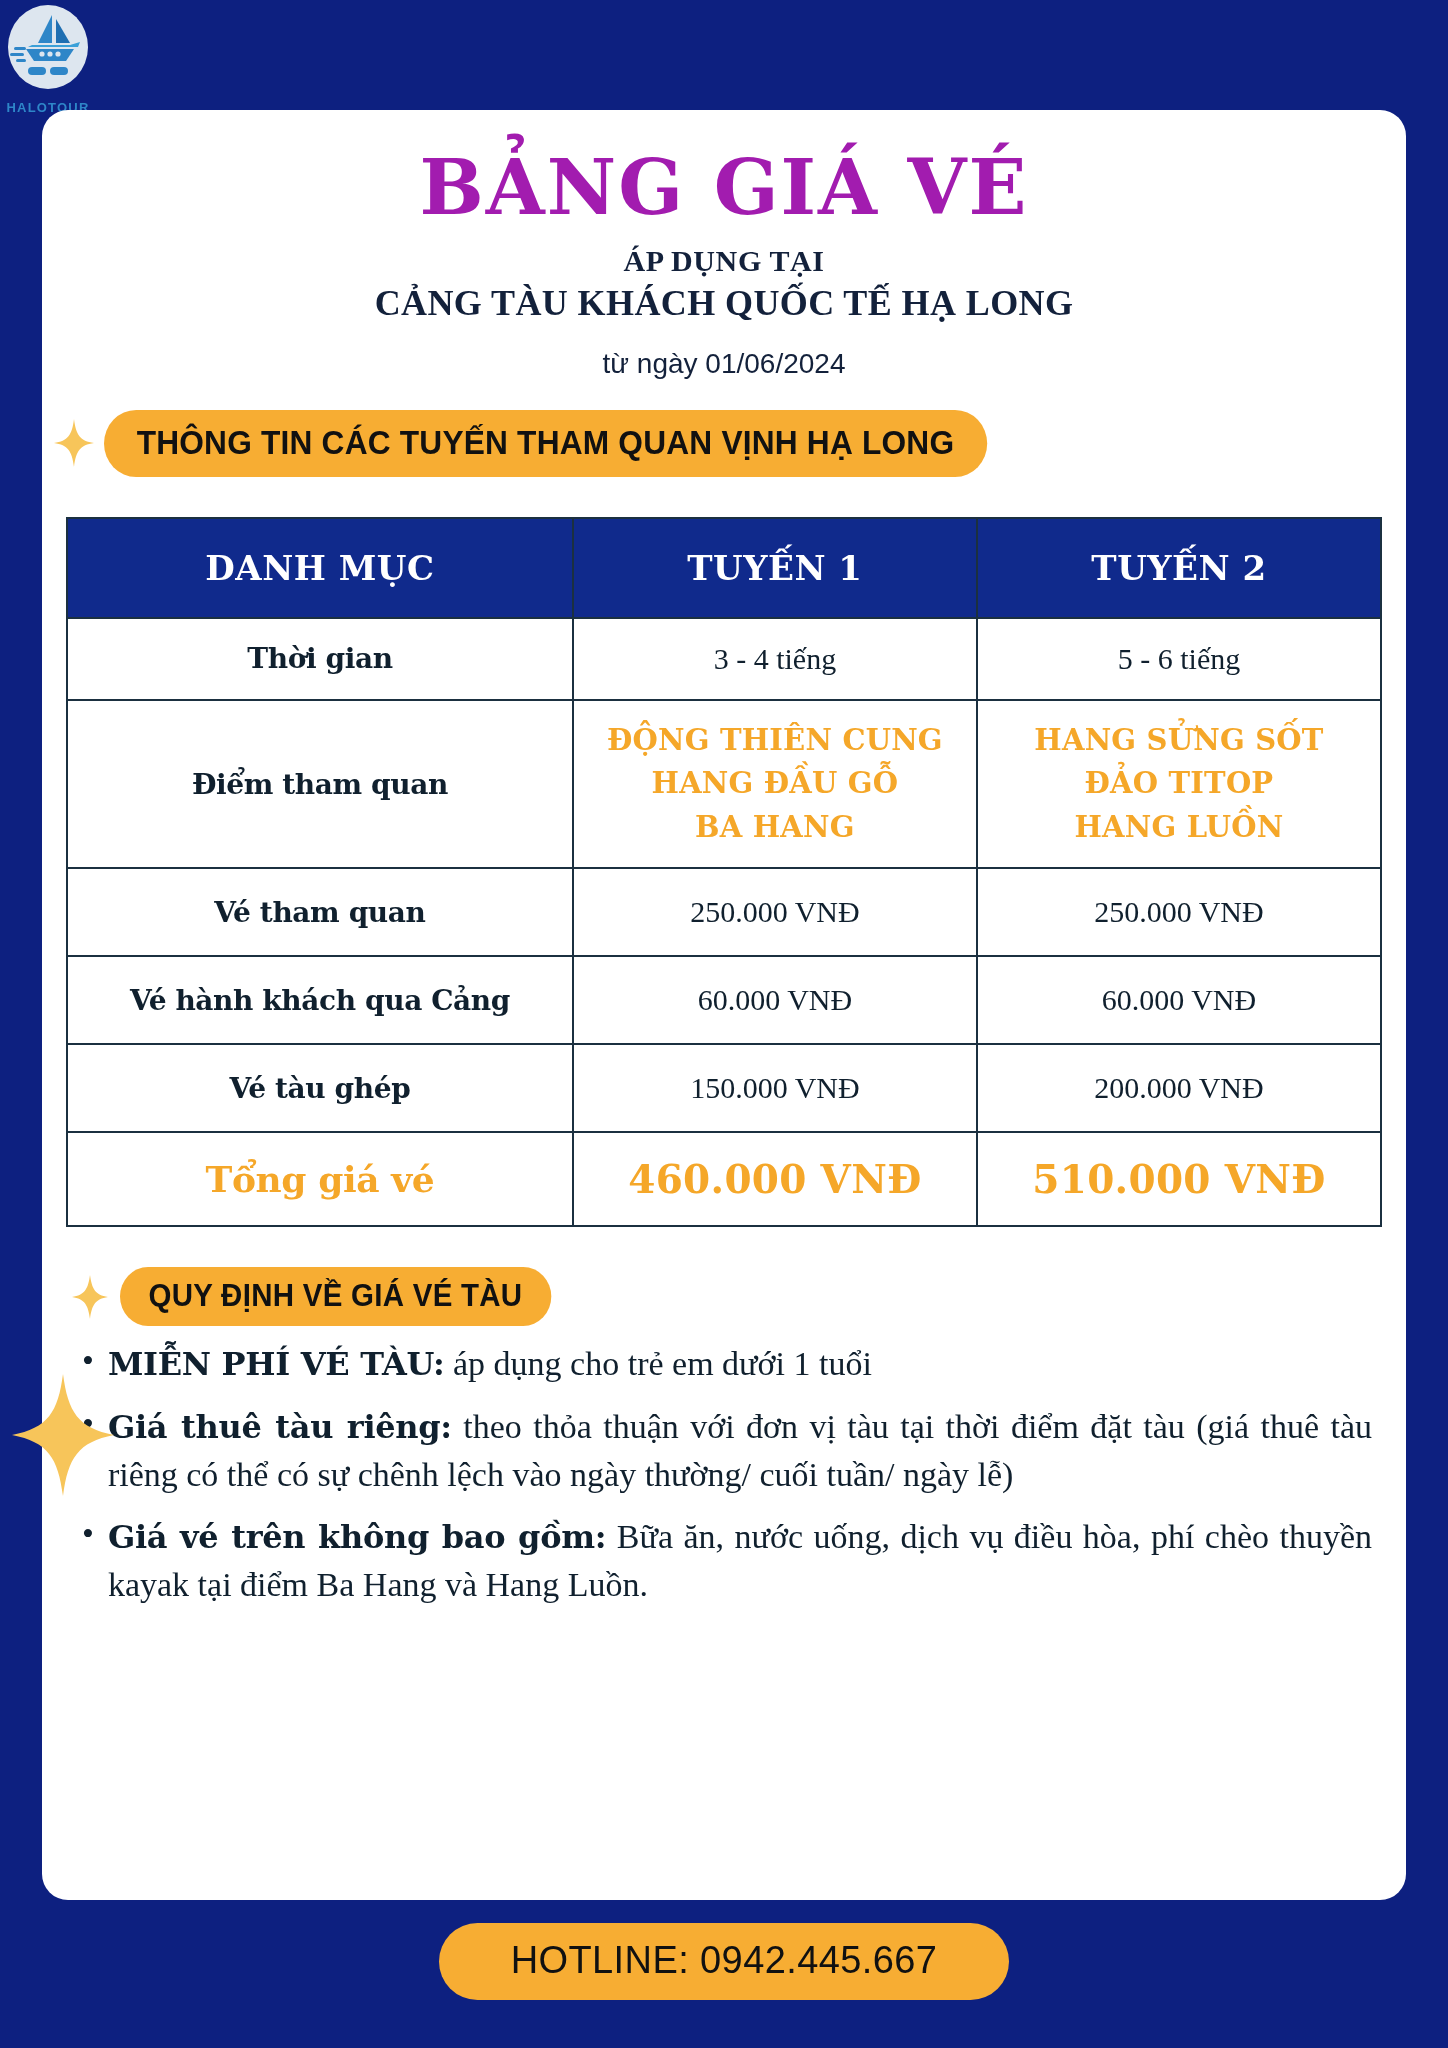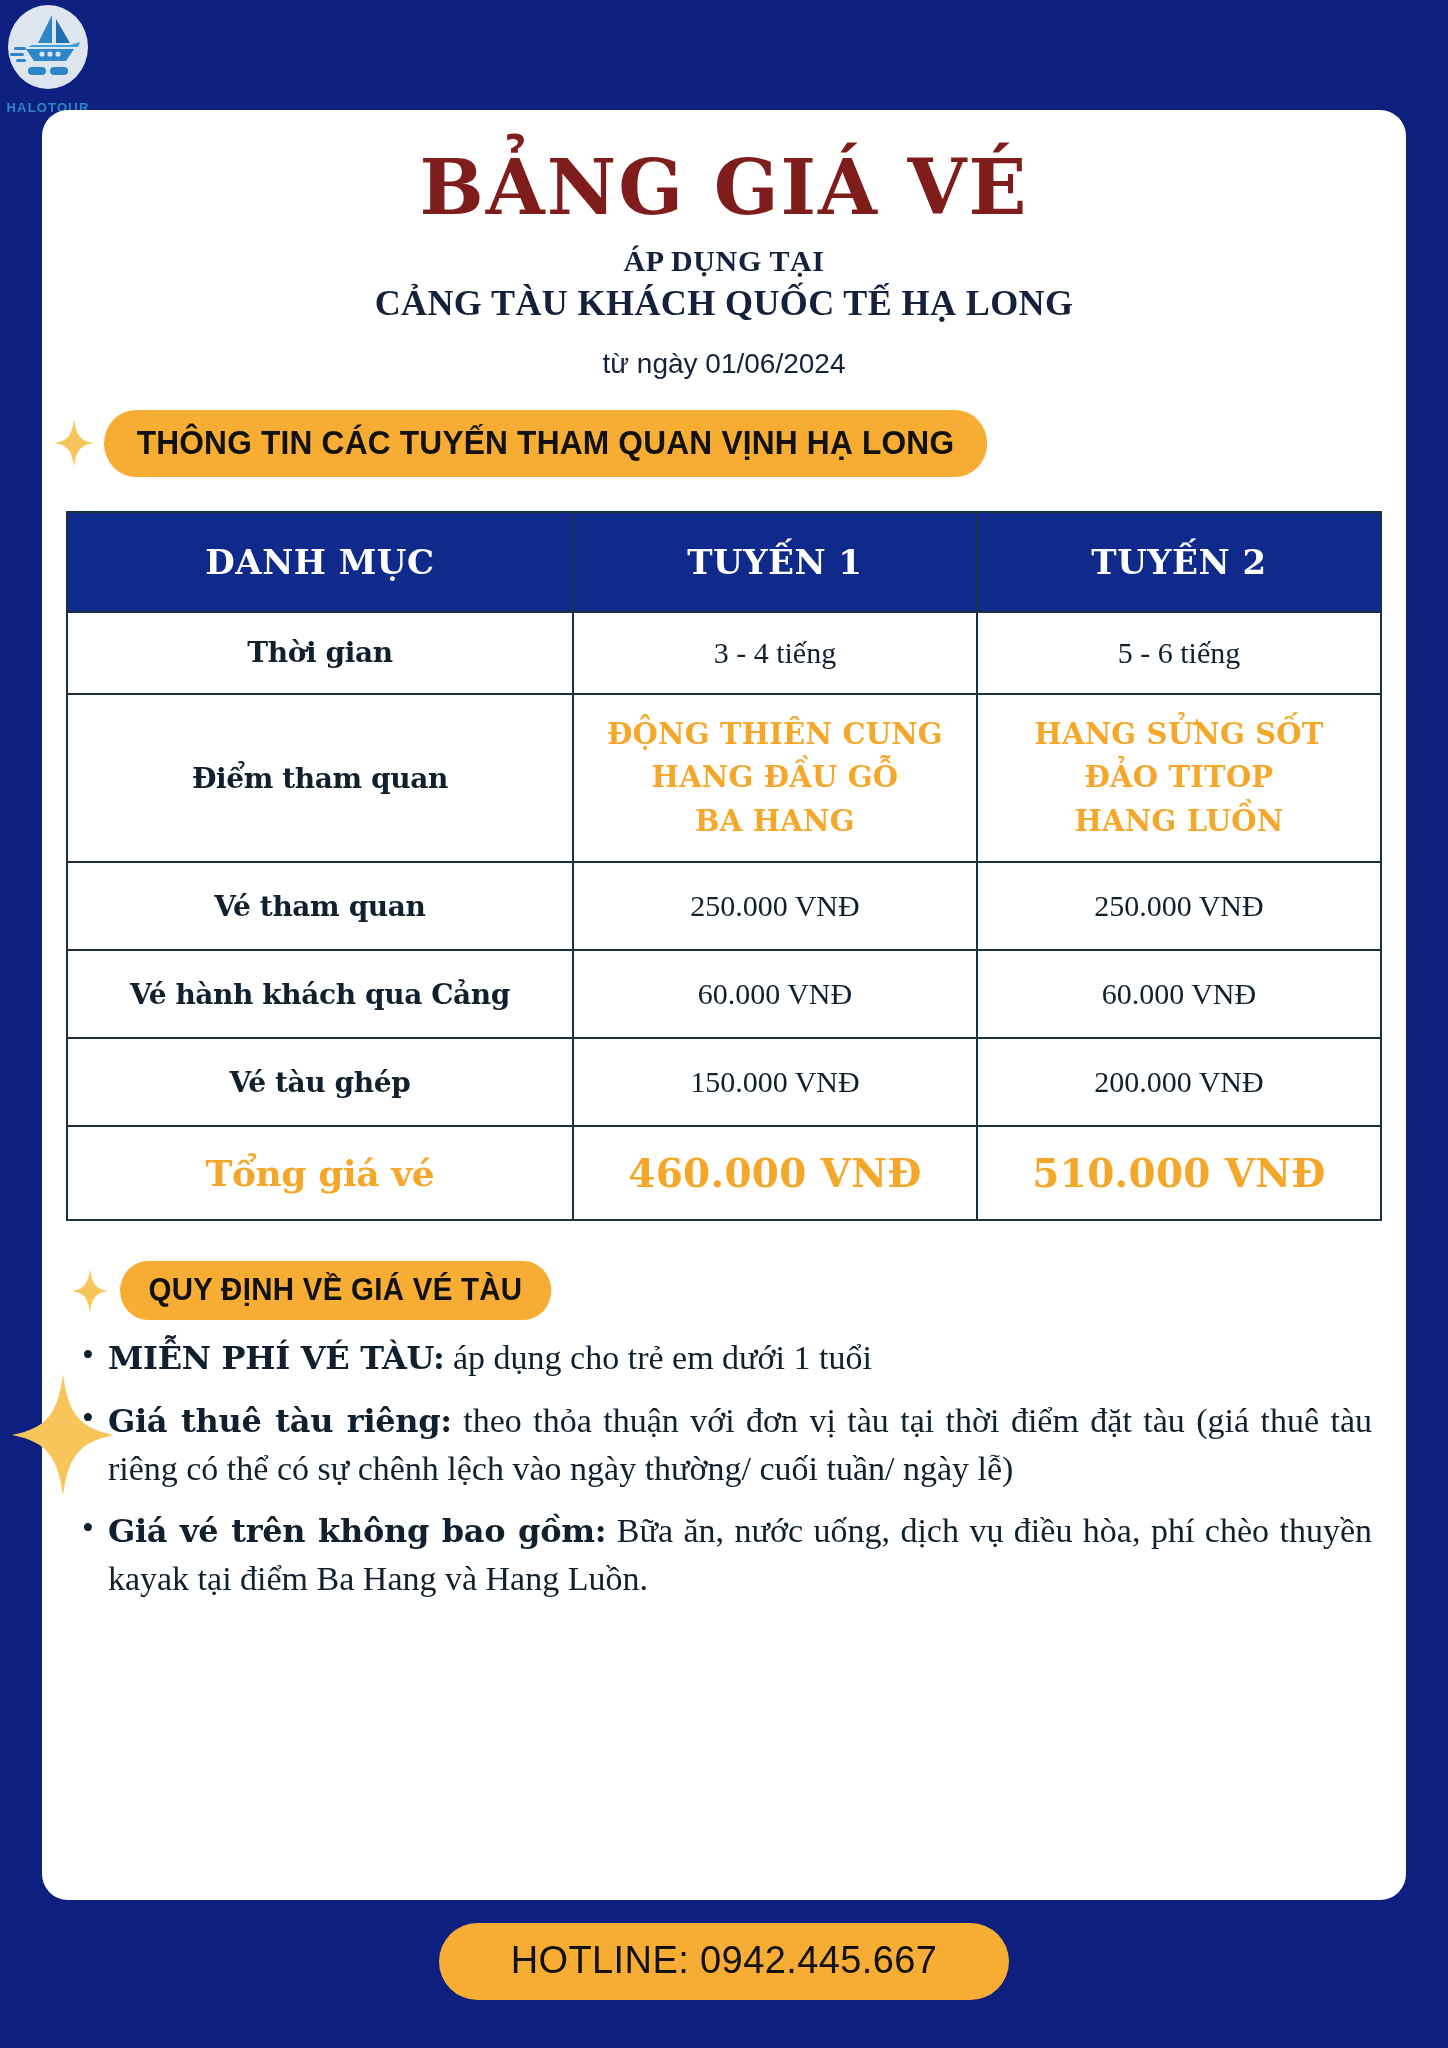--- a/index.html
+++ b/index.html
@@ -61,21 +61,21 @@
     z-index: 2;
   }
 
   
   #main-title {
     text-align: center;
     margin-top: 38px;
     font-family: "DejaVu Serif", "Liberation Serif", serif;
     font-size: 76px;
     font-weight: bold;
-    color: #7f1d1d;
+    color: #a21caf;
     letter-spacing: 2px;
     line-height: 1.05;
   }
   .sub-line {
     text-align: center;
     font-family: "Liberation Serif", serif;
     font-weight: bold;
     color: #13213b;
   }
   #sub1 { font-size: 30px; margin-top: 16px; letter-spacing: 0.6px; }
@@ -119,21 +119,21 @@
     transform-origin: left center;
   }
 
   .sparkle-sm {
     width: 44px; height: 52px;
     margin-right: 8px;
     flex: 0 0 auto;
   }
 
   
-  #table-wrap { padding: 12px 24px; margin-top: 22px; }
+  #table-wrap { padding: 12px 24px; margin-top: 28px; }
   table {
     width: 100%;
     border-collapse: collapse;
     table-layout: fixed;
     position: relative;
     z-index: 3;
   }
   th, td {
     border: 2px solid #1b3040;
     text-align: center;

